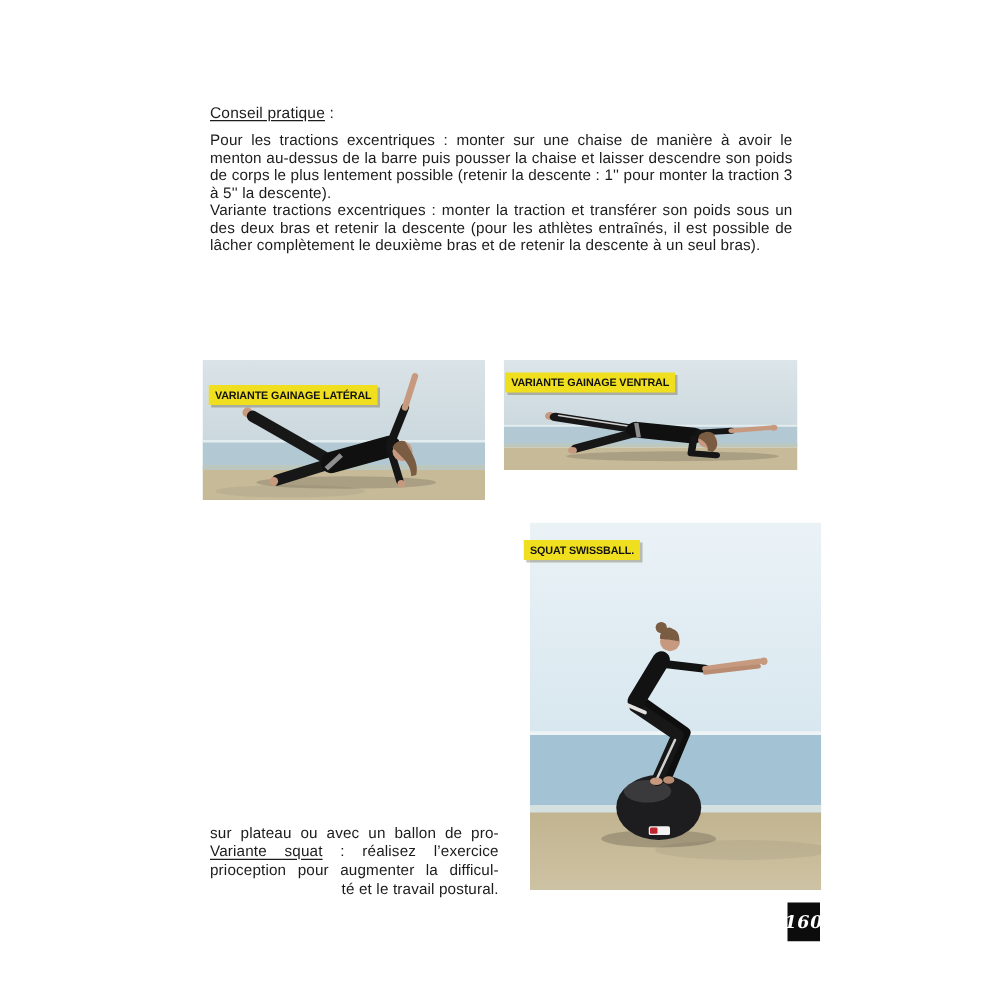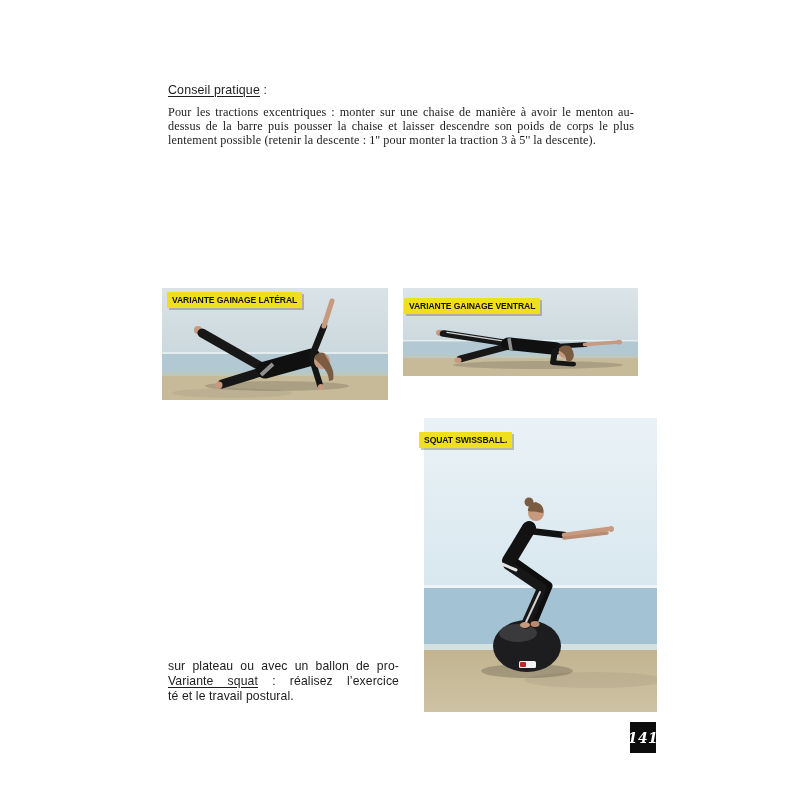--- a/index.html
+++ b/index.html
@@ -6,63 +6,64 @@
   .page{
     position:relative;width:800px;height:800px;background:#ffffff;overflow:hidden;
     font-family:"Liberation Sans",sans-serif;color:#1c1c1c;
   }
   .heading{
     position:absolute;left:168px;top:83px;font-size:12.4px;letter-spacing:.15px;
   }
   .u{text-decoration:underline;text-underline-offset:2px;text-align:right;}
   .textblock{
     position:absolute;left:168px;width:466px;font-size:12.2px;line-height:14px;
-    text-align:justify;letter-spacing:.12px;font-family:Liberation Serif, serif;
+    text-align:justify;letter-spacing:.12px;
   }
   .textblock p{margin:0;}
   #block-intro{top:105px;}
   #block-gainage{top:236px;}
   .narrowblock{
     position:absolute;left:168px;top:659px;width:231px;font-size:12.2px;line-height:15px;
     letter-spacing:.12px;
   }
   .jline{text-align:justify;text-align-last:justify;}
-  .lastline{text-align:left;}
+  .lastline{text-align:right;}
   .photo{position:absolute;overflow:visible;}
   #photo-lateral{left:162px;top:288px;width:226px;height:112px;}
   #photo-ventral{left:403px;top:288px;width:235px;height:88px;}
   #photo-squat{left:424px;top:418px;width:233px;height:294px;}
   .photo svg{position:absolute;left:0;top:0;width:100%;height:100%;}
   .exo-label{
     position:absolute;background:#f0df1e;color:#121212;
     font-weight:700;font-size:8.6px;letter-spacing:-.1px;line-height:1;
     padding:4px 5px 3px 5px;white-space:nowrap;
     box-shadow:2px 2px 0 rgba(60,45,0,.28);
   }
-  #label-lateral{left:5px;top:4px;}
+  #label-lateral{left:5px;top:20px;}
   #label-ventral{left:1px;top:10px;}
   #label-squat{left:-5px;top:14px;}
   .pagenum{
     position:absolute;left:630px;top:722px;width:26px;height:31px;background:#0c0c0c;
     color:#ffffff;display:flex;align-items:center;justify-content:center;
     font-family:"DejaVu Serif",serif;font-style:italic;font-weight:bold;font-size:14px;
     letter-spacing:.5px;
   }
 </style>
 </head>
 <body>
 
 <div class="page">
 
   <div class="heading">
     <span class="u">Conseil pratique</span><span> :</span>
   </div>
 
   <div class="textblock" id="block-intro">
     <p>Pour les tractions excentriques : monter sur une chaise de manière à avoir le menton au-dessus de la barre puis pousser la chaise et laisser descendre son poids de corps le plus lentement possible (retenir la descente : 1'' pour monter la traction 3 à 5'' la descente).</p>
+    <p>Variante tractions excentriques : monter la traction et transférer son poids sous un des deux bras et retenir la descente (pour les athlètes entraînés, il est possible de lâcher complètement le deuxième bras et de retenir la descente à un seul bras).</p>
   </div>
 
 
   <div class="photo" id="photo-lateral">
     <svg viewBox="0 0 226 112" preserveAspectRatio="none">
       <defs>
         <linearGradient id="sky1" x1="0" y1="0" x2="0" y2="1">
           <stop offset="0" stop-color="#dae3e7"></stop>
             <stop offset="1" stop-color="#cbd8dd"></stop>
         </linearGradient>
@@ -166,18 +167,19 @@
         <path d="M104,93 a8,8 0 0 1 8,-9 l4,2 c3,2 4,6 3,9 l-6,-1 c-3,-1 -6,0 -9,-1 z" fill="#7a5c42"></path>
         <circle cx="105" cy="84" r="4.5" fill="#7a5c42"></circle>
       </g>
     </svg>
     <div class="exo-label" id="label-squat">SQUAT SWISSBALL.</div>
   </div>
 
   <div class="narrowblock">
     <div class="jline">sur plateau ou avec un ballon de pro-</div>
     <div class="jline"><span class="u">Variante squat</span><span> : réalisez l’exercice</span></div>
+    <div class="jline">prioception pour augmenter la difficul-</div>
     <div class="lastline">té et le travail postural.</div>
   </div>
 
-  <div class="pagenum">141</div>
+  <div class="pagenum">160</div>
 
 </div>
 
 </body></html>

